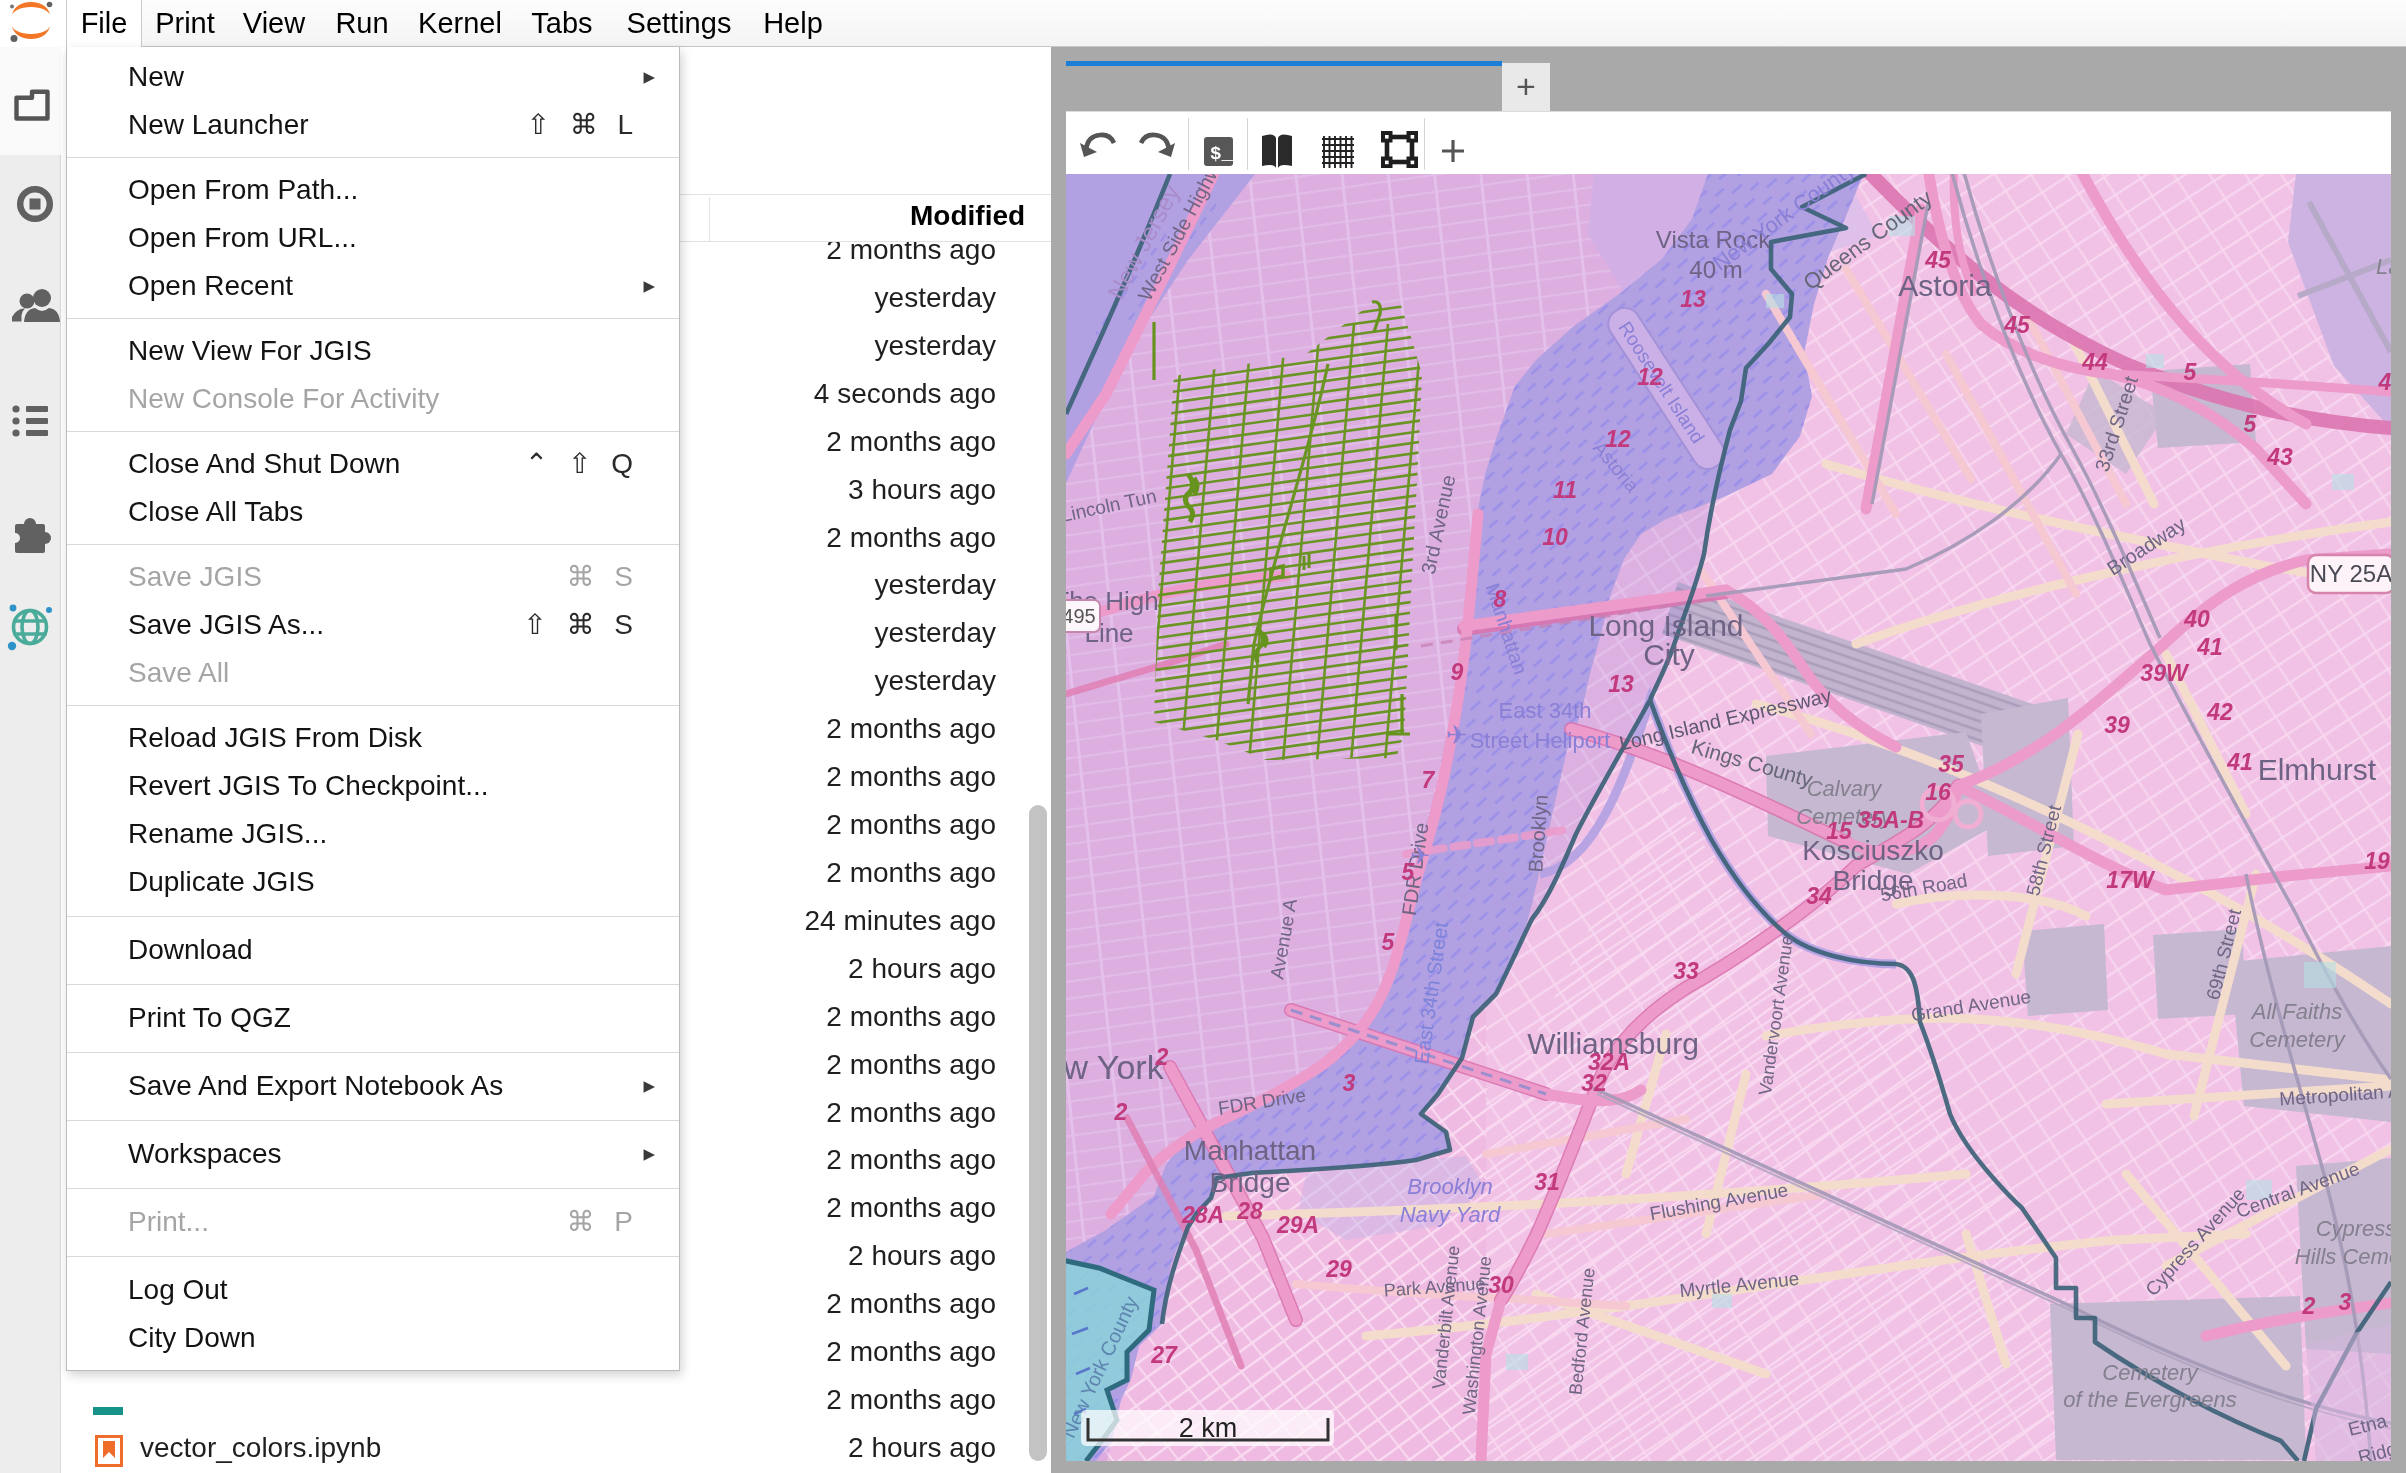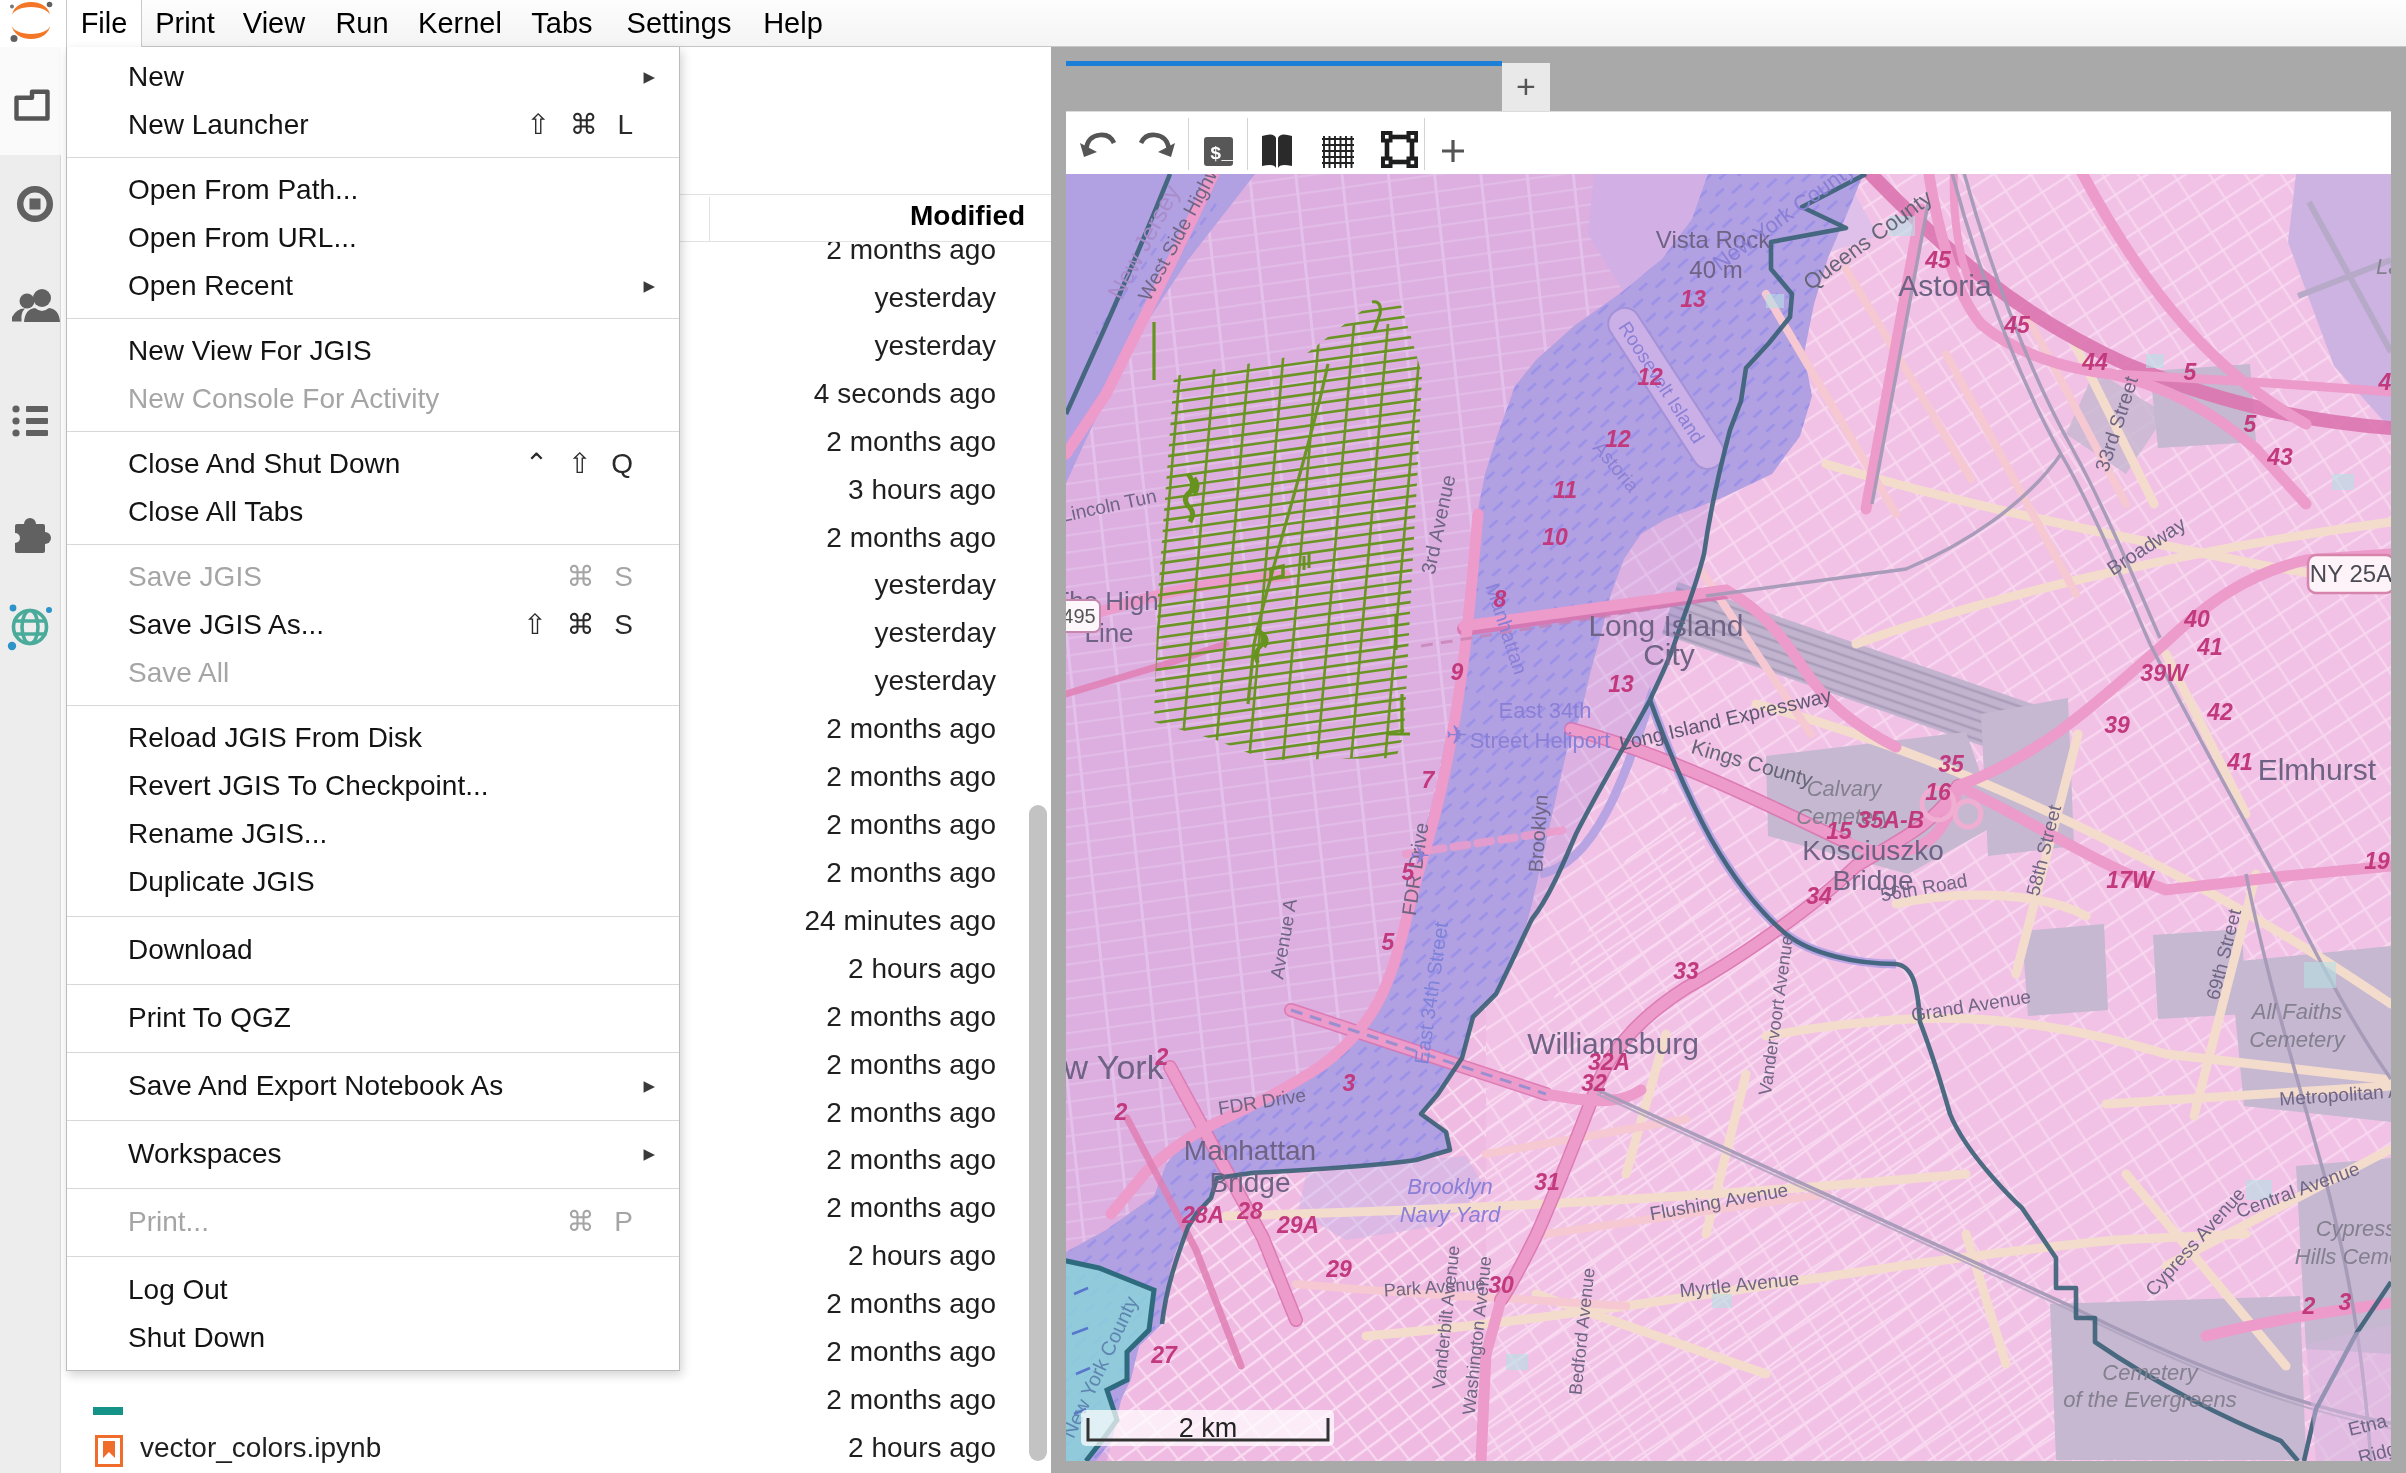--- a/index.html
+++ b/index.html
@@ -634,14 +634,14 @@
   <div class="dsep b"></div>
   <div class="ditem">Print To QGZ</div>
   <div class="dsep b"></div>
   <div class="ditem">Save And Export Notebook As<span class="arr">▶</span></div>
   <div class="dsep b"></div>
   <div class="ditem">Workspaces<span class="arr">▶</span></div>
   <div class="dsep b"></div>
   <div class="ditem dis">Print...<span class="sc">⌘ P</span></div>
   <div class="dsep b"></div>
   <div class="ditem">Log Out</div>
-  <div class="ditem">Shut Down</div>
+  <div class="ditem">City Down</div>
 </div>
 
 </body></html>

